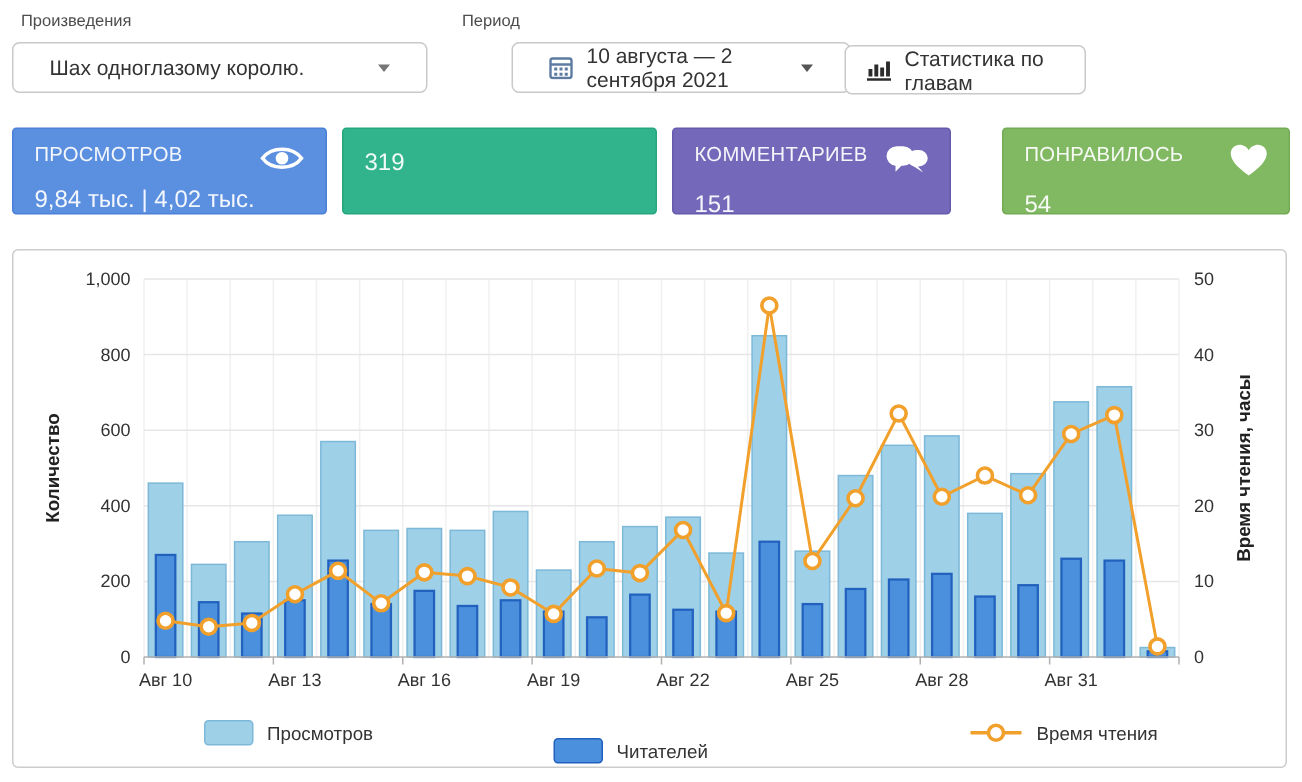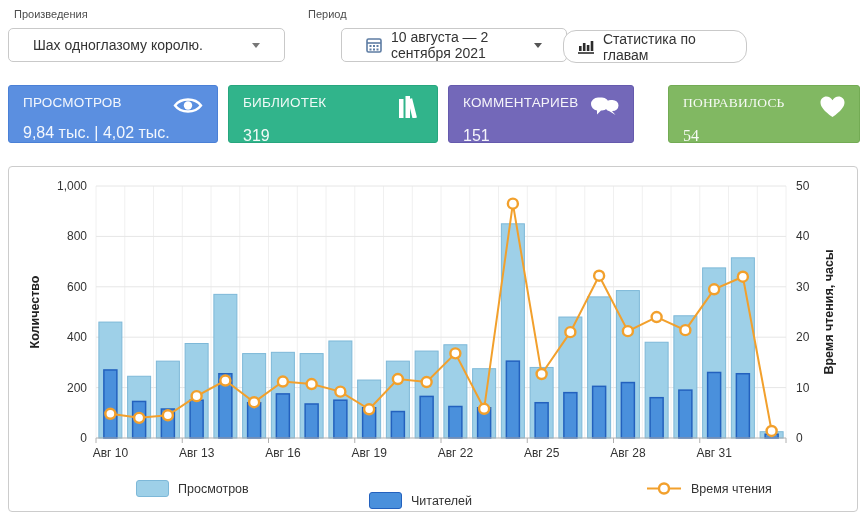--- a/index.html
+++ b/index.html
@@ -66,21 +66,21 @@
         <rect x="10.5" y="8" width="2" height="2" fill="#5d7ca3"></rect>
       <rect x="3.5" y="11.5" width="2" height="2" fill="#5d7ca3"></rect>
         <rect x="7" y="11.5" width="2" height="2" fill="#5d7ca3"></rect>
         <rect x="10.5" y="11.5" width="2" height="2" fill="#5d7ca3"></rect>
     </svg>
   </span>
   <span class="grow">10 августа — 2 сентября 2021</span>
   <span class="caret" style="border-top-color:#555;"></span>
 </div>
 
-<div class="btn" style="left:563px; top:30px; width:184px;border-radius:13px;">
+<div class="btn" style="left:563px; top:30px; width:161px;">
   <span style="display:flex;">
     <svg width="16" height="15" viewBox="0 0 16 15">
       <rect x="1" y="7" width="2.6" height="5" fill="#2b2b2b"></rect>
       <rect x="4.9" y="4" width="2.6" height="8" fill="#2b2b2b"></rect>
       <rect x="8.8" y="6" width="2.6" height="6" fill="#2b2b2b"></rect>
       <rect x="12.7" y="2" width="2.6" height="10" fill="#2b2b2b"></rect>
       <line x1="0" y1="14" x2="16" y2="14" stroke="#2b2b2b" stroke-width="1.6"></line>
     </svg>
   </span>
   <span>Статистика по главам</span>
@@ -93,47 +93,37 @@
       <svg width="30" height="19" viewBox="0 0 30 19">
         <path d="M2 9.5 C 8 1.5, 22 1.5, 28 9.5 C 22 17.5, 8 17.5, 2 9.5 Z" fill="none" stroke="#fff" stroke-width="2.4"></path>
         <circle cx="15" cy="9.5" r="4.2" fill="#fff"></circle>
       </svg>
     </span>
   </div>
   <div class="card-value">9,84 тыс. | 4,02 тыс.</div>
 </div>
 
 <div class="card" style="left: 228px; width: 210px; background: rgb(49, 180, 139); border: 1px solid rgb(39, 166, 126);">
-  <div class="title-row">
-    <span class="card-title">БИБЛИОТЕК</span>
-    <span class="card-icon">
-      <svg width="26" height="22" viewBox="0 0 26 22">
-        <rect x="2" y="3" width="4.5" height="19" fill="#fff"></rect>
-        <rect x="8.5" y="0" width="4.5" height="22" fill="#fff"></rect>
-        <rect x="13" y="2.5" width="4.5" height="20" fill="#fff" transform="rotate(-14 15 12)"></rect>
-      </svg>
-    </span>
-  </div>
   <div class="card-value">319</div>
 </div>
 
 <div class="card" style="left: 448px; width: 186px; background: rgb(115, 104, 185); border: 1px solid rgb(101, 90, 173);">
   <div class="title-row">
     <span class="card-title">КОММЕНТАРИЕВ</span>
     <span class="card-icon">
       <svg width="30" height="22" viewBox="0 0 30 22">
         <path d="M2 8 a7 6.5 0 0 1 7-6.5 h4 a7 6.5 0 0 1 0 13 l-1 0 -4 4 0-4 a7 6.5 0 0 1 -6-6.5 Z" fill="#fff"></path>
         <path d="M16 9 a6 5.5 0 0 1 6-5 h1.5 a6 5.5 0 0 1 0 11 l-0.5 0 3.5 4 -6-3.8 a6 5.5 0 0 1 -4.5-6.2 Z" fill="#fff" stroke="currentColor" stroke-width="0"></path>
       </svg>
     </span>
   </div>
   <div class="card-value">151</div>
 </div>
 
-<div class="card" style="left: 668px; width: 192px; background: rgb(129, 184, 98); border: 1px solid rgb(115, 171, 84); font-family: Liberation Serif, serif;">
+<div class="card" style="left: 668px; width: 192px; background: rgb(129, 184, 98); border: 1px solid rgb(115, 171, 84);">
   <div class="title-row">
     <span class="card-title">ПОНРАВИЛОСЬ</span>
     <span class="card-icon">
       <svg width="25" height="22" viewBox="0 0 25 22">
         <path d="M12.5 21 C 4 15, 0.5 10.5, 0.5 6.4 C 0.5 3 3.2 0.5 6.4 0.5 C 8.9 0.5 11.3 2 12.5 4.2 C 13.7 2 16.1 0.5 18.6 0.5 C 21.8 0.5 24.5 3 24.5 6.4 C 24.5 10.5 21 15 12.5 21 Z" fill="#fff"></path>
       </svg>
     </span>
   </div>
   <div class="card-value">54</div>
 </div>

